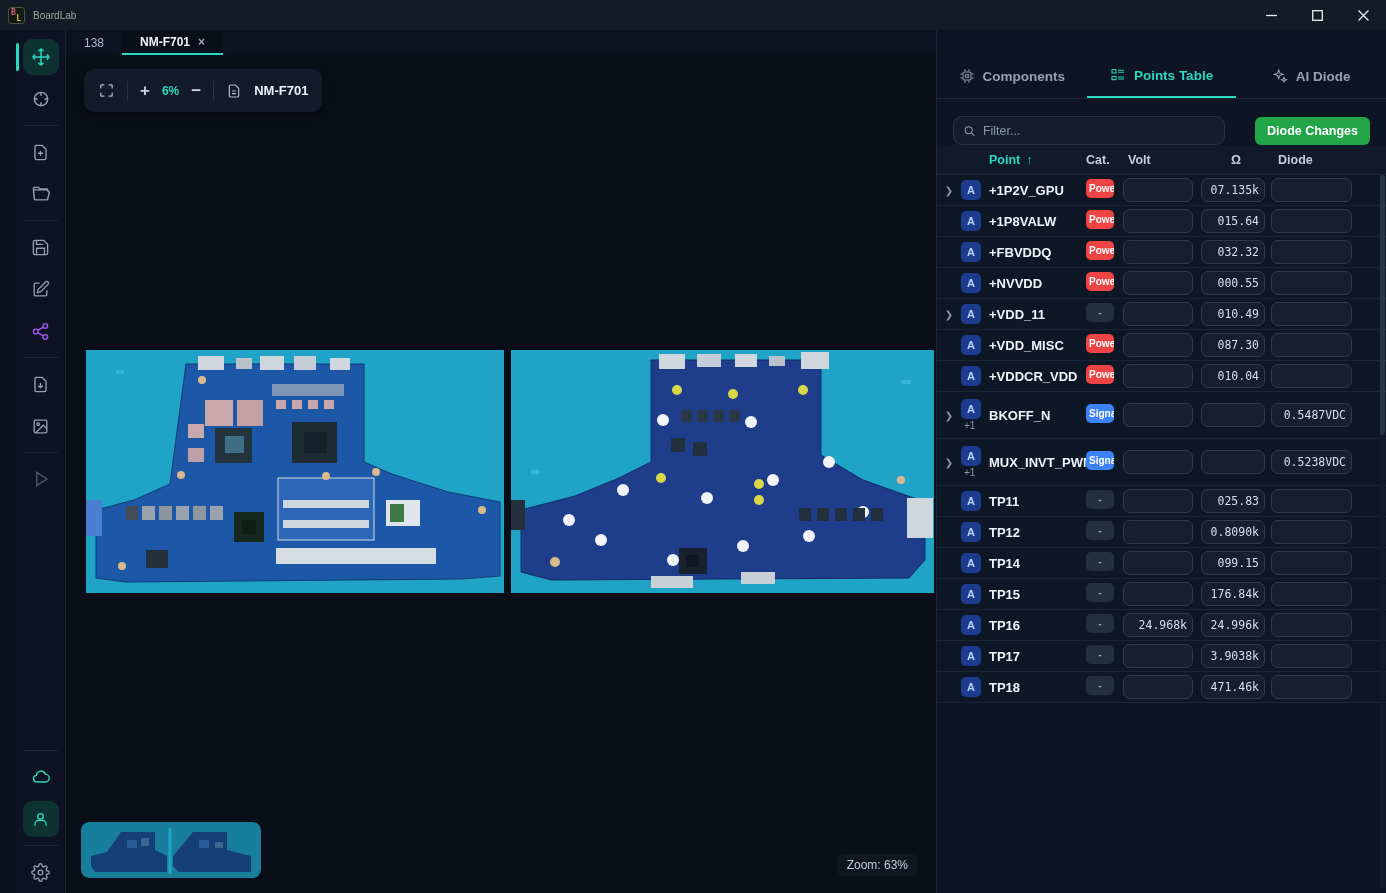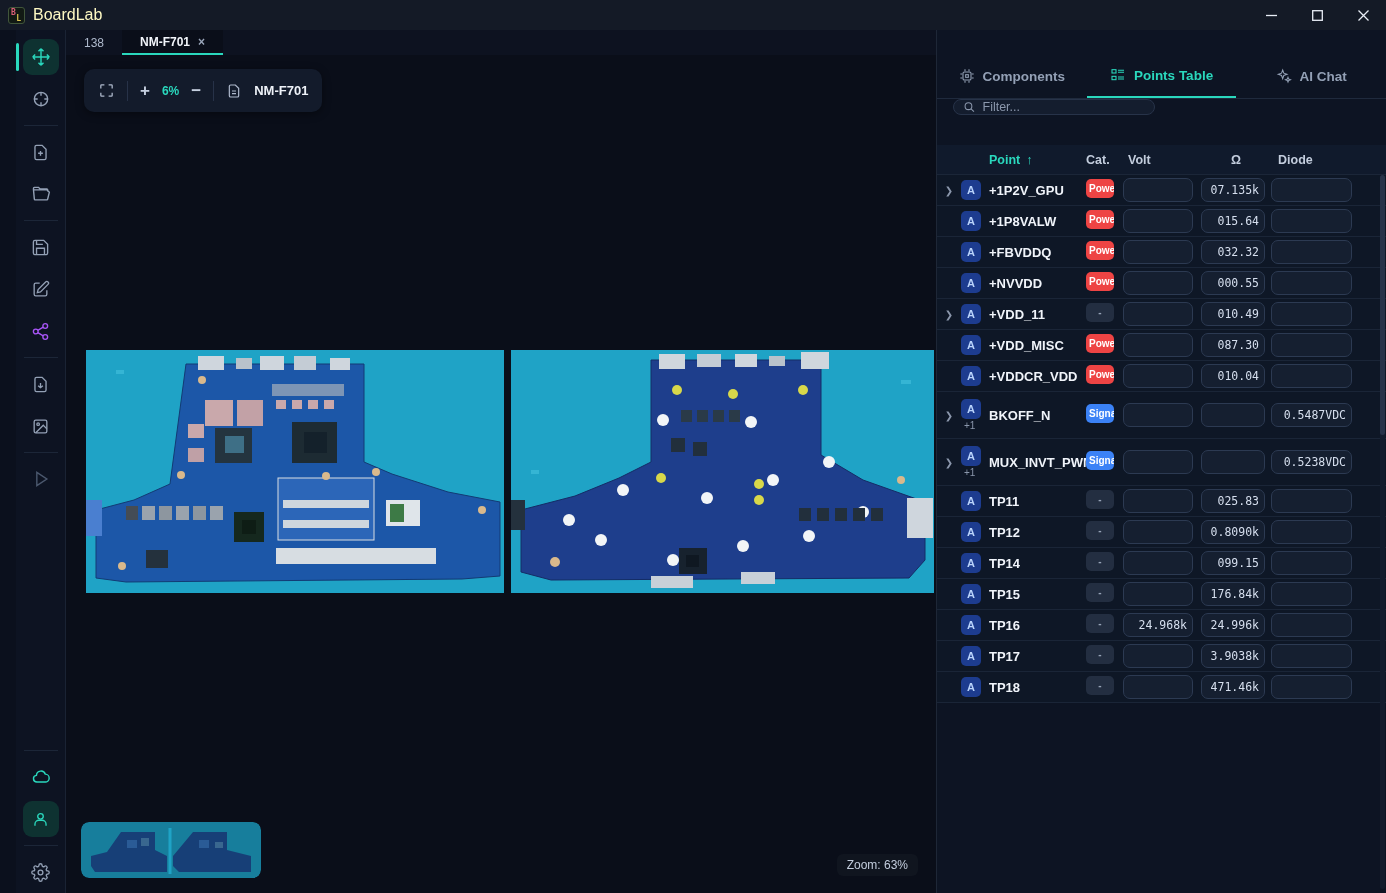--- a/index.html
+++ b/index.html
@@ -5,21 +5,21 @@
   * { margin:0; padding:0; box-sizing:border-box; }
   html,body { width:1386px; height:893px; background:#0b101d; overflow:hidden;
     font-family:"Liberation Sans", sans-serif; color:#dde4f0; }
 
   
   .titlebar { height:30px; background:#141a26; display:flex; align-items:center; }
   .app-logo { width:17px; height:17px; margin-left:8px; border:1px solid #41563b; border-radius:3px;
     background:#121a14; position:relative; font-family:"DejaVu Sans Mono",monospace; }
   .app-logo .b { position:absolute; left:2px; top:0px; color:#e0607a; font-size:8px; font-weight:bold; }
   .app-logo .l { position:absolute; right:3px; bottom:0px; color:#d9c14f; font-size:8px; font-weight:bold; }
-  .app-title { margin-left:8px; font-size:16px; color:#fef9c3; }
+  .app-title { margin-left:8px; font-size:10px; color:#a3a3a3; }
   .win-controls { margin-left:auto; display:flex; height:100%; }
   .win-btn { width:46px; height:100%; display:flex; align-items:center; justify-content:center;
     color:#e8edf6; font-size:13px; cursor:default; }
   .win-btn svg { stroke:#e8edf6; }
 
   
   .app-body { display:flex; height:863px;margin-left:16px; }
 
   
   .sidebar { width:50px; background:#0d1322; border-right:1px solid #1a2334;
@@ -68,21 +68,21 @@
   
   .panel { width:450px; background:#0d1423; border-left:1px solid #1e2737;
     display:flex; flex-direction:column; position:relative; }
   .panel-tabs { height:69px; display:flex; align-items:flex-end; border-bottom:1px solid #1f2a3d; }
   .panel-tab { flex:1; height:44px; display:flex; align-items:center; justify-content:center; gap:8px;
     font-size:13.5px; font-weight:bold; color:#93a0b5; }
   .panel-tab svg { stroke:#93a0b5; fill:none; stroke-width:1.6; }
   .panel-tab.active { color:#2ad8bd; border-bottom:2px solid #2ad8bd; }
   .panel-tab.active svg { stroke:#2ad8bd; }
 
-  .filter-row { height:46px; display:flex; align-items:flex-start; padding:0 16px; gap:30px;flex-direction:column; }
+  .filter-row { height:46px; display:flex; align-items:flex-end; padding:0 16px; gap:30px; }
   .filter-box { flex:1; height:29px; background:#141d2e; border:1px solid #273349; border-radius:9px;
     display:flex; align-items:center; padding:0 9px; gap:7px; }
   .filter-box input { background:transparent; border:none; outline:none; color:#d6dfee;
     font-size:12.5px; width:100%; font-family:"Liberation Sans",sans-serif; }
   .filter-box input::placeholder { color:#8b97ac; }
   .save-btn { height:28px; padding:0 12px; background:#21a546; border:none; border-radius:6px;
     color:#fff; font-size:12.5px; font-weight:bold; font-family:"Liberation Sans",sans-serif; }
 
   .thead { height:30px; display:flex; align-items:center; background:#101a2c; font-size:12.5px;
     font-weight:bold; color:#c3cddd; border-bottom:1px solid #1b2638; }
@@ -396,21 +396,21 @@
             <rect x="3" y="4" width="6" height="5"></rect>
             <rect x="3" y="14" width="6" height="5"></rect>
             <path d="M12 5 h9 M12 8 h9 M12 15 h9 M12 18 h9"></path>
           </svg>
         <span>Points Table</span>
       </div>
       <div class="panel-tab">
         <svg width="16" height="16" viewBox="0 0 24 24">
             <path d="M10 3 l1.7 4.8 L16.5 9.5 l-4.8 1.7 L10 16 l-1.7 -4.8 L3.5 9.5 l4.8 -1.7 Z M18 14 l1 2.6 2.6 1 -2.6 1 -1 2.6 -1 -2.6 -2.6 -1 2.6 -1 Z"></path>
           </svg>
-        <span>AI Chat</span>
+        <span>AI Diode</span>
       </div>
     </div>
 
     <div class="filter-row">
       <div class="filter-box">
         <svg width="14" height="14" viewBox="0 0 24 24" fill="none" stroke="#8b97ac" stroke-width="2">
             <circle cx="10.5" cy="10.5" r="6.5"></circle>
             <line x1="15.5" y1="15.5" x2="21" y2="21"></line>
           </svg>
         <input type="text" placeholder="Filter..." style="">

